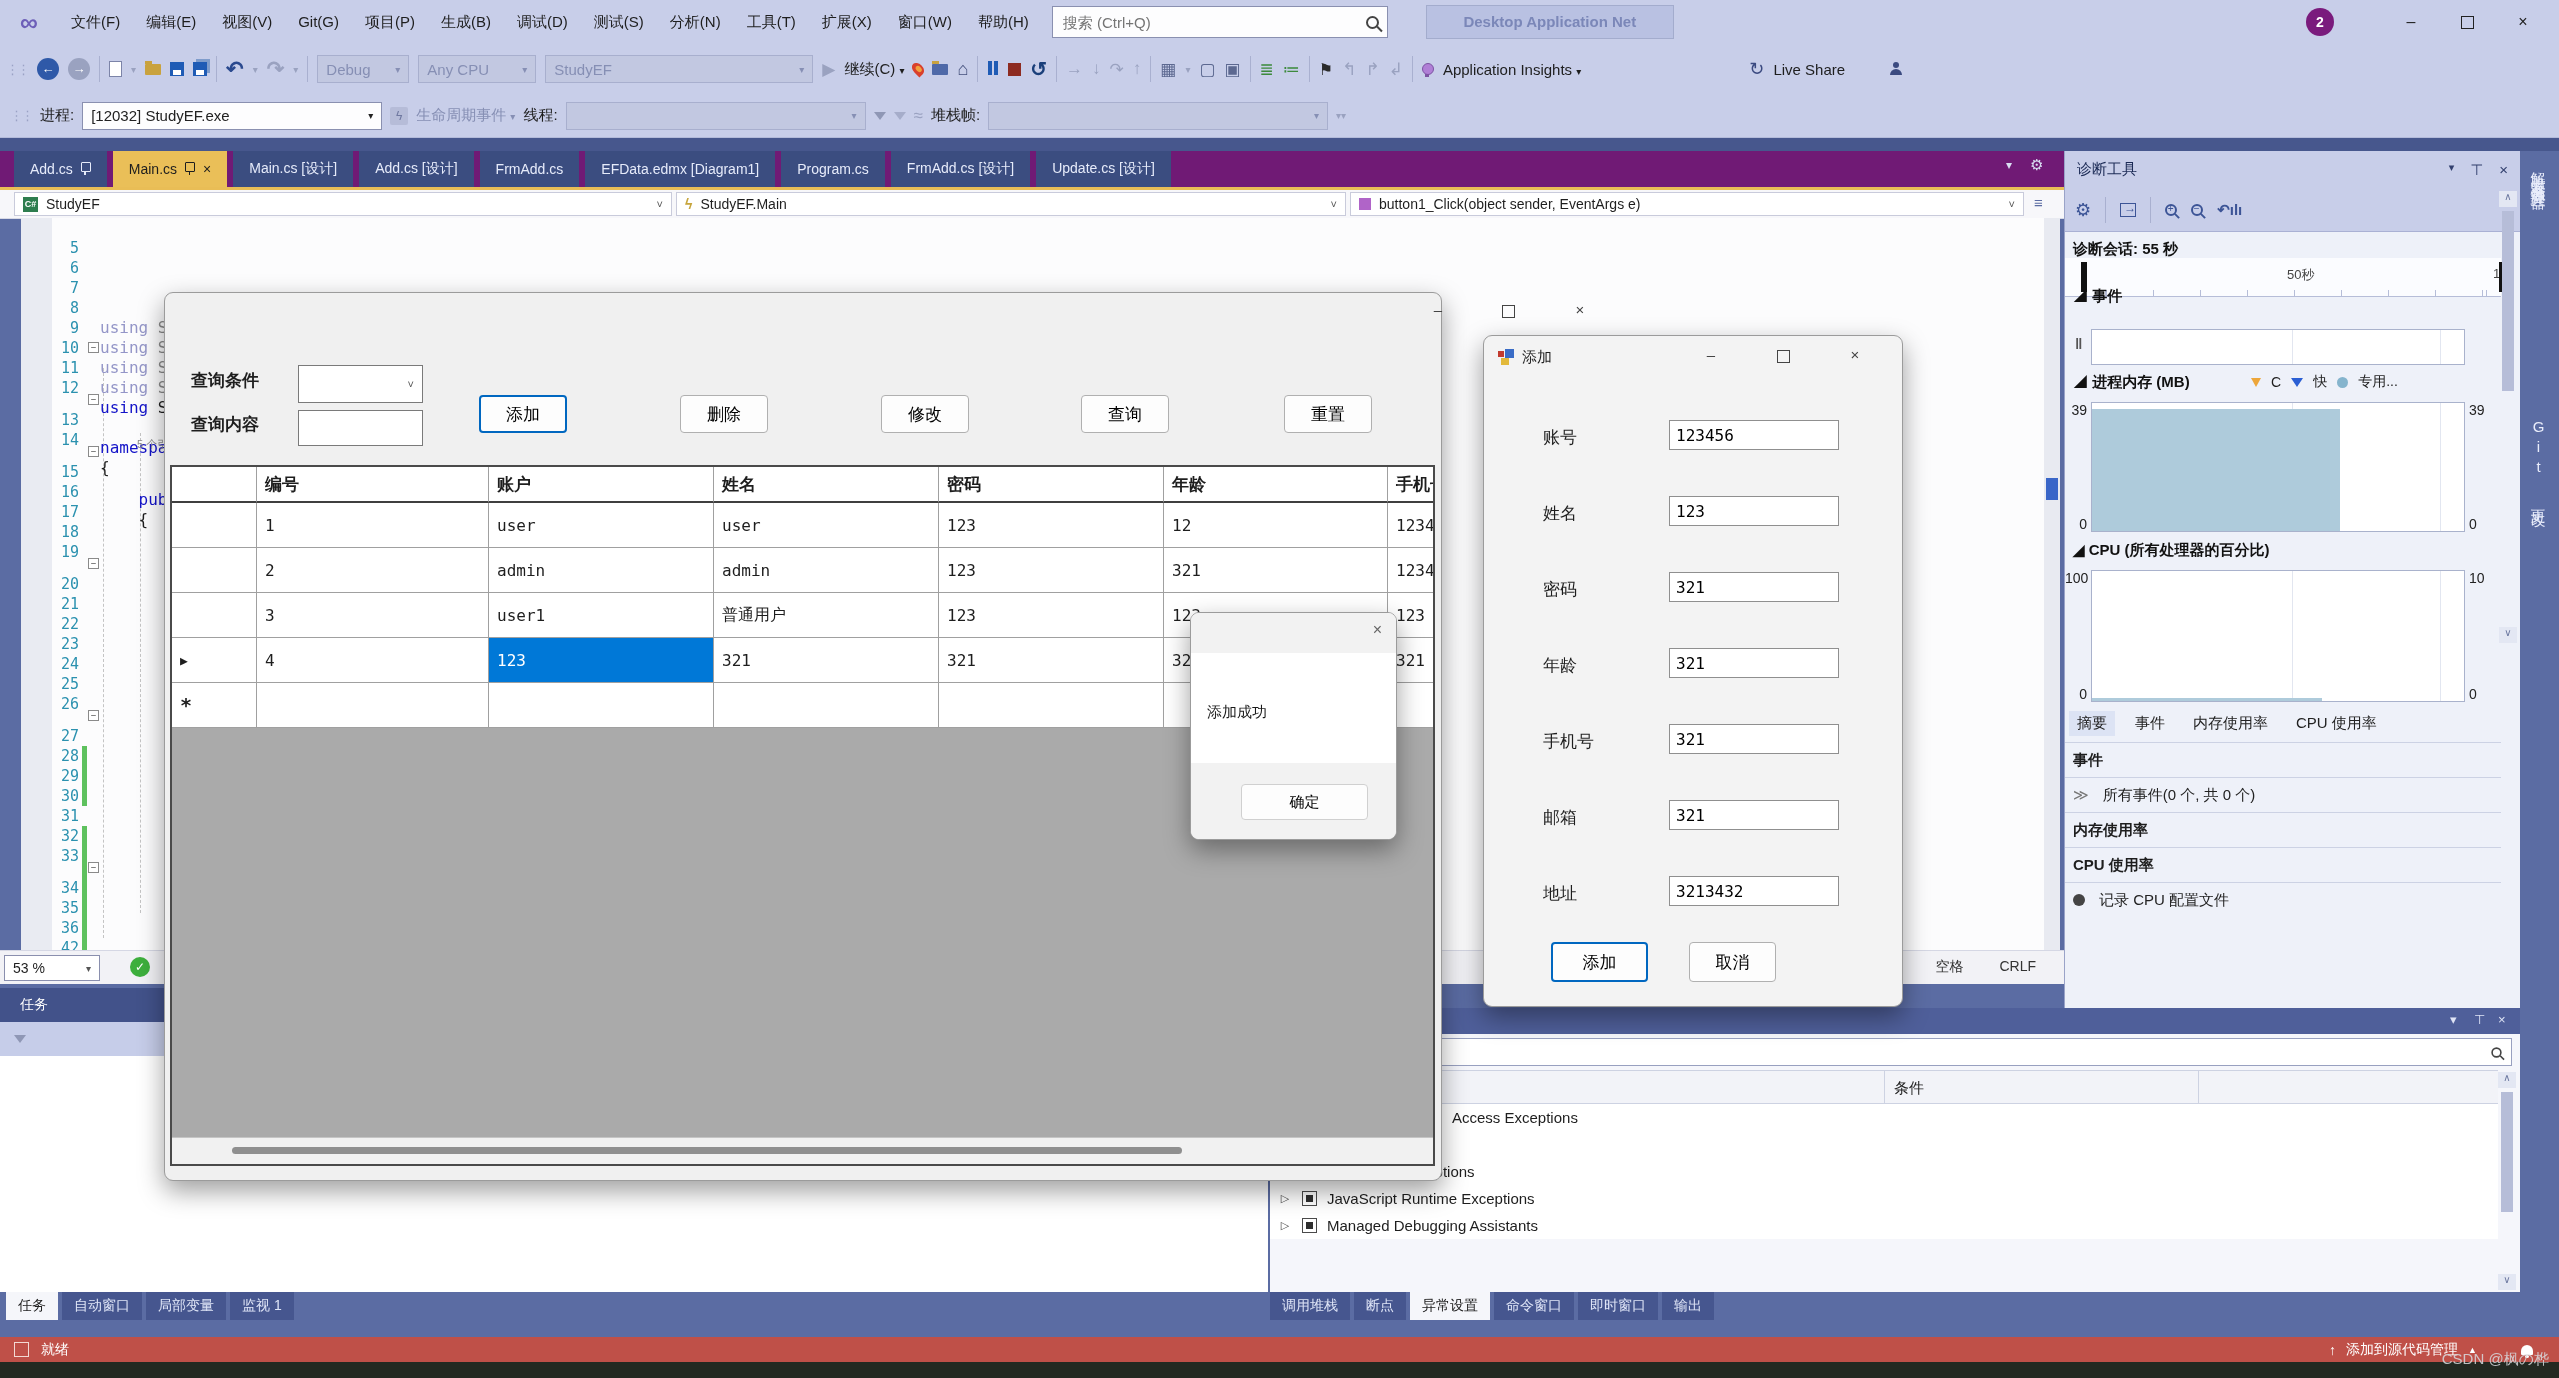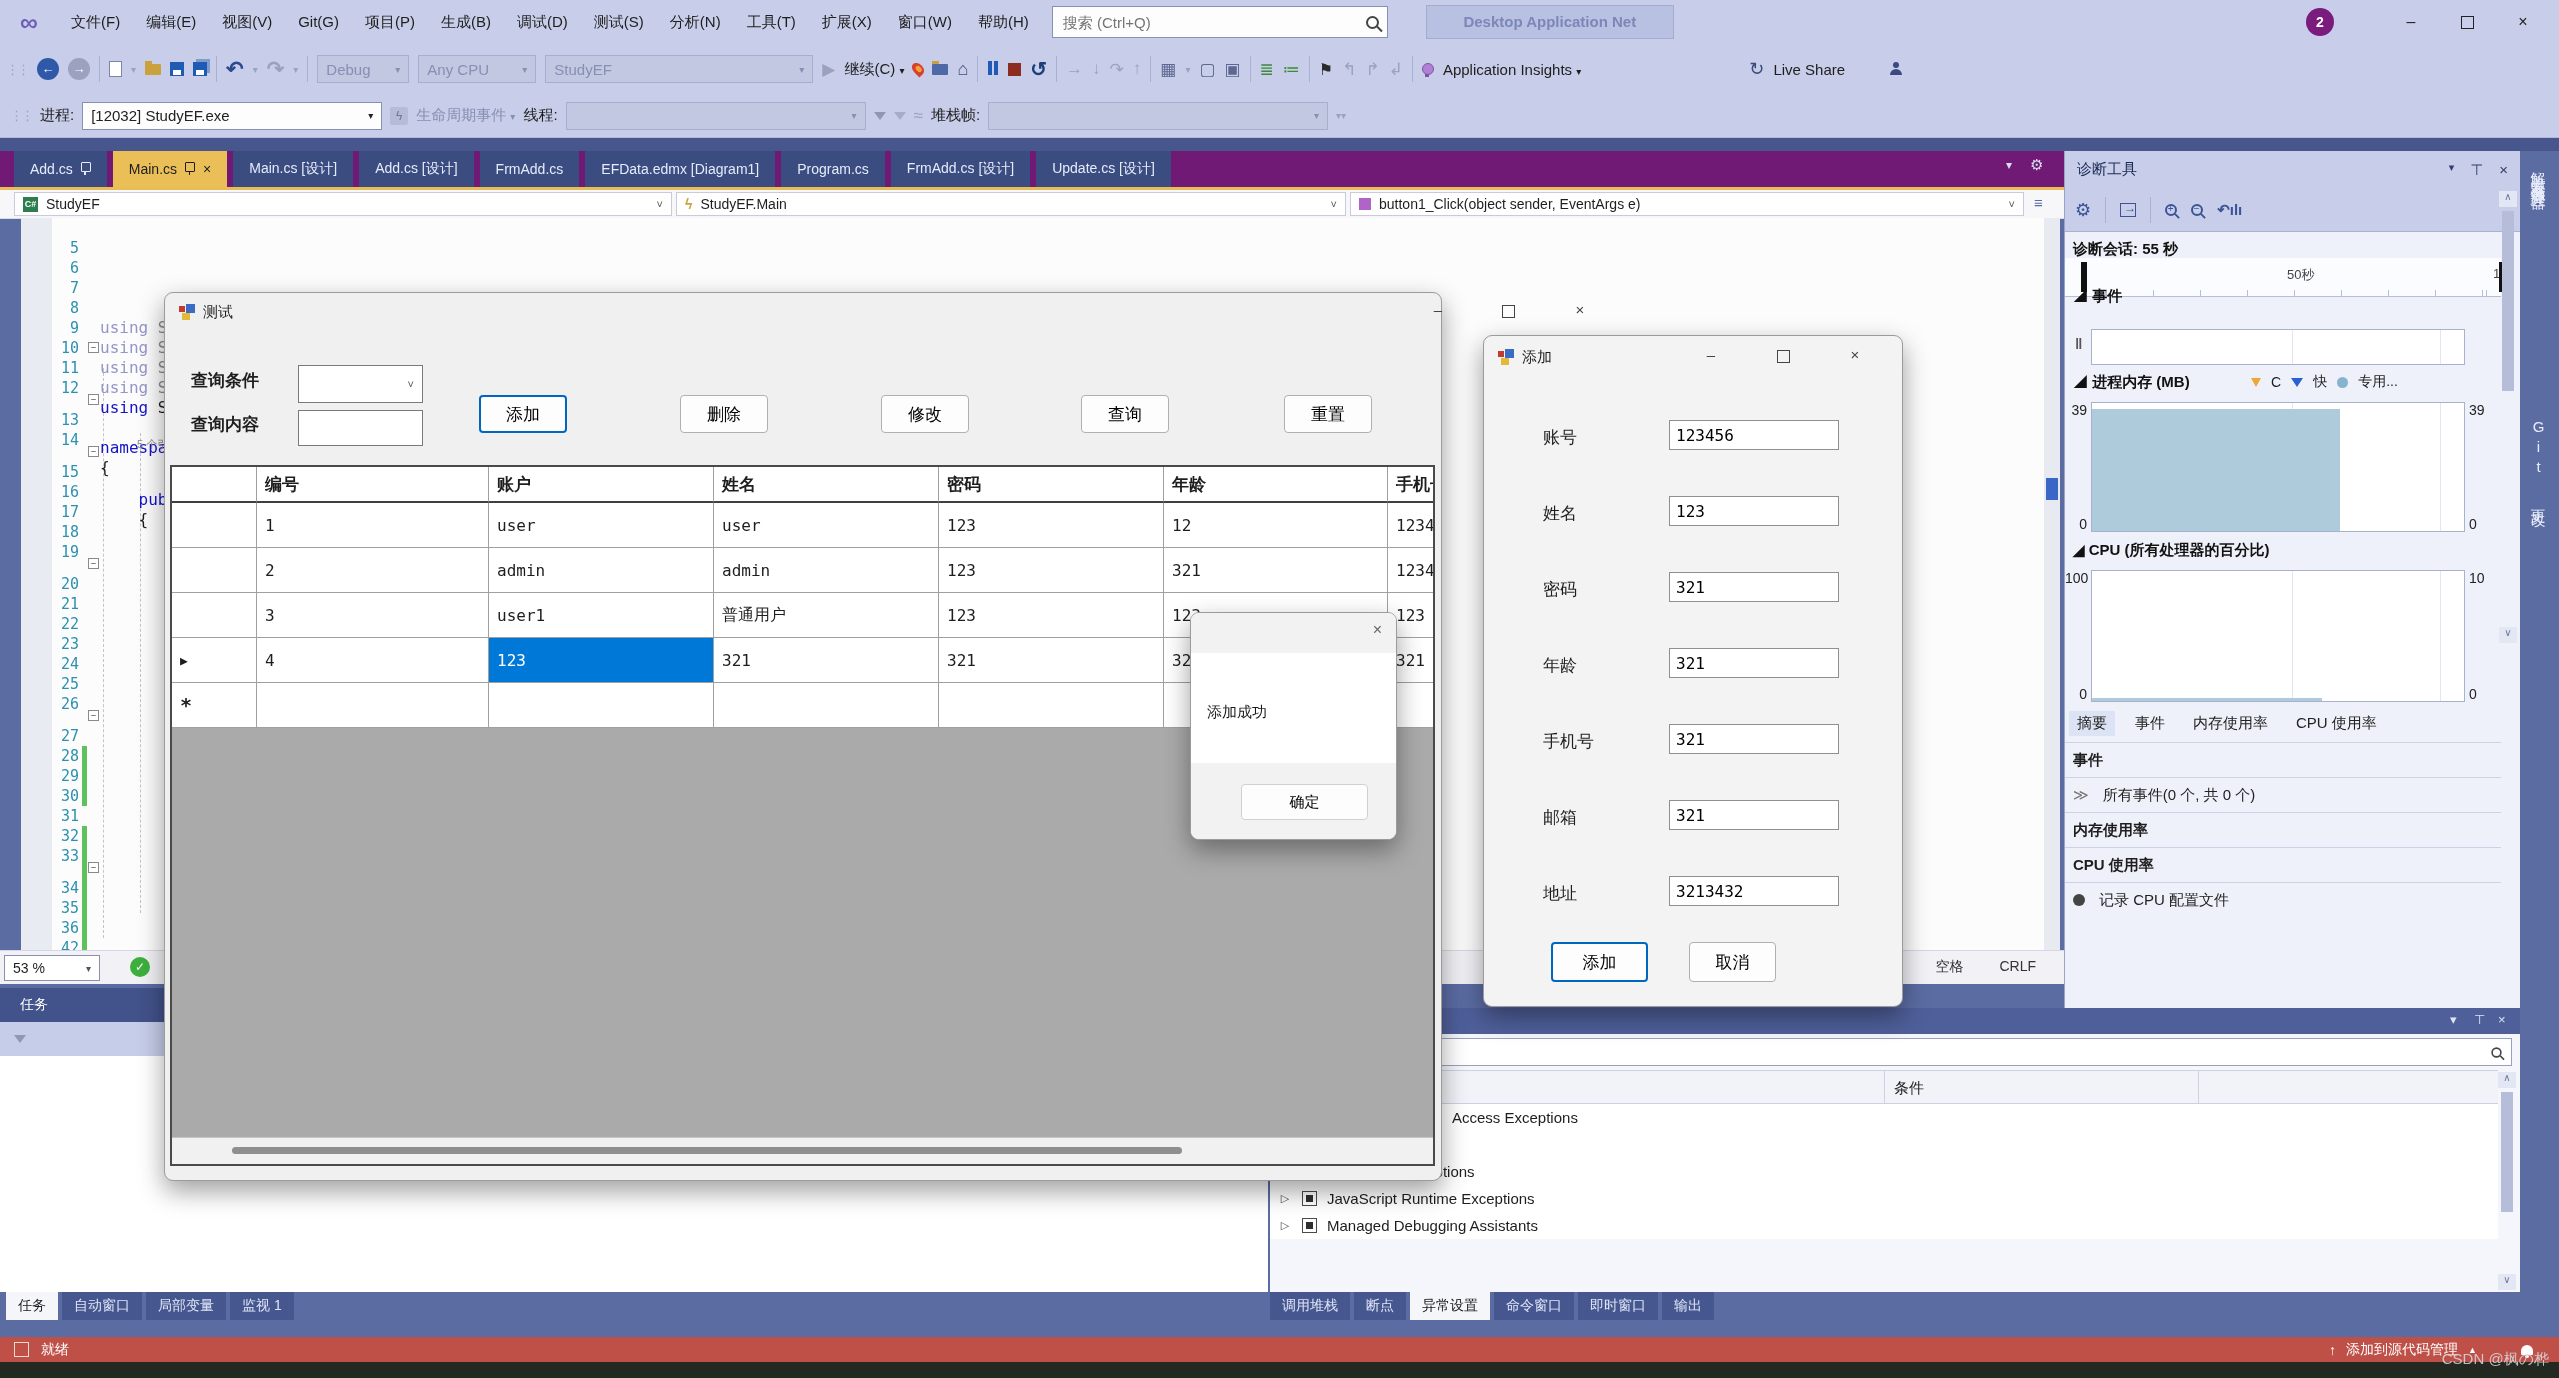--- a/index.html
+++ b/index.html
@@ -807,28 +807,20 @@
       <span style="font-weight:bold">↑</span>
       <span>添加到源代码管理</span>
       <span style="font-size:9px">▲</span>
       <span style="width:24px"></span>
       <span class="bell"></span>
     </span>
   </div>
   <div class="darkstrip"></div>
 
   <div class="win" style="left:164px;top:292px;width:1276px;height:887px;z-index:10">
-    <div class="wtitle">
-      <span class="formico">
-          <span class="s1"></span>
-          <span class="s2"></span>
-          <span class="s3"></span>
-        </span>
-      <span>测试</span>
-    </div>
     <span class="cap" style="left:1258px">–</span>
     <span class="cap" style="left:1328px"><span class="maxbox" style="border-color:#444"></span></span>
     <span class="cap" style="left:1400px">×</span>
 
     <span class="abs" style="left:26px;top:76px;font-size:17px;font-weight:bold">查询条件</span>
     <div class="abs" style="left:133px;top:72px;width:125px;height:38px;background:#fff;border:1px solid #7a7a7a;display:flex;align-items:center;justify-content:flex-end;padding-right:8px;box-sizing:border-box">
         <span class="chev">˅</span>
       </div>
     <span class="abs" style="left:26px;top:120px;font-size:17px;font-weight:bold">查询内容</span>
     <div class="abs" style="left:133px;top:117px;width:125px;height:36px;background:#fff;border:1px solid #7a7a7a;box-sizing:border-box"></div>

